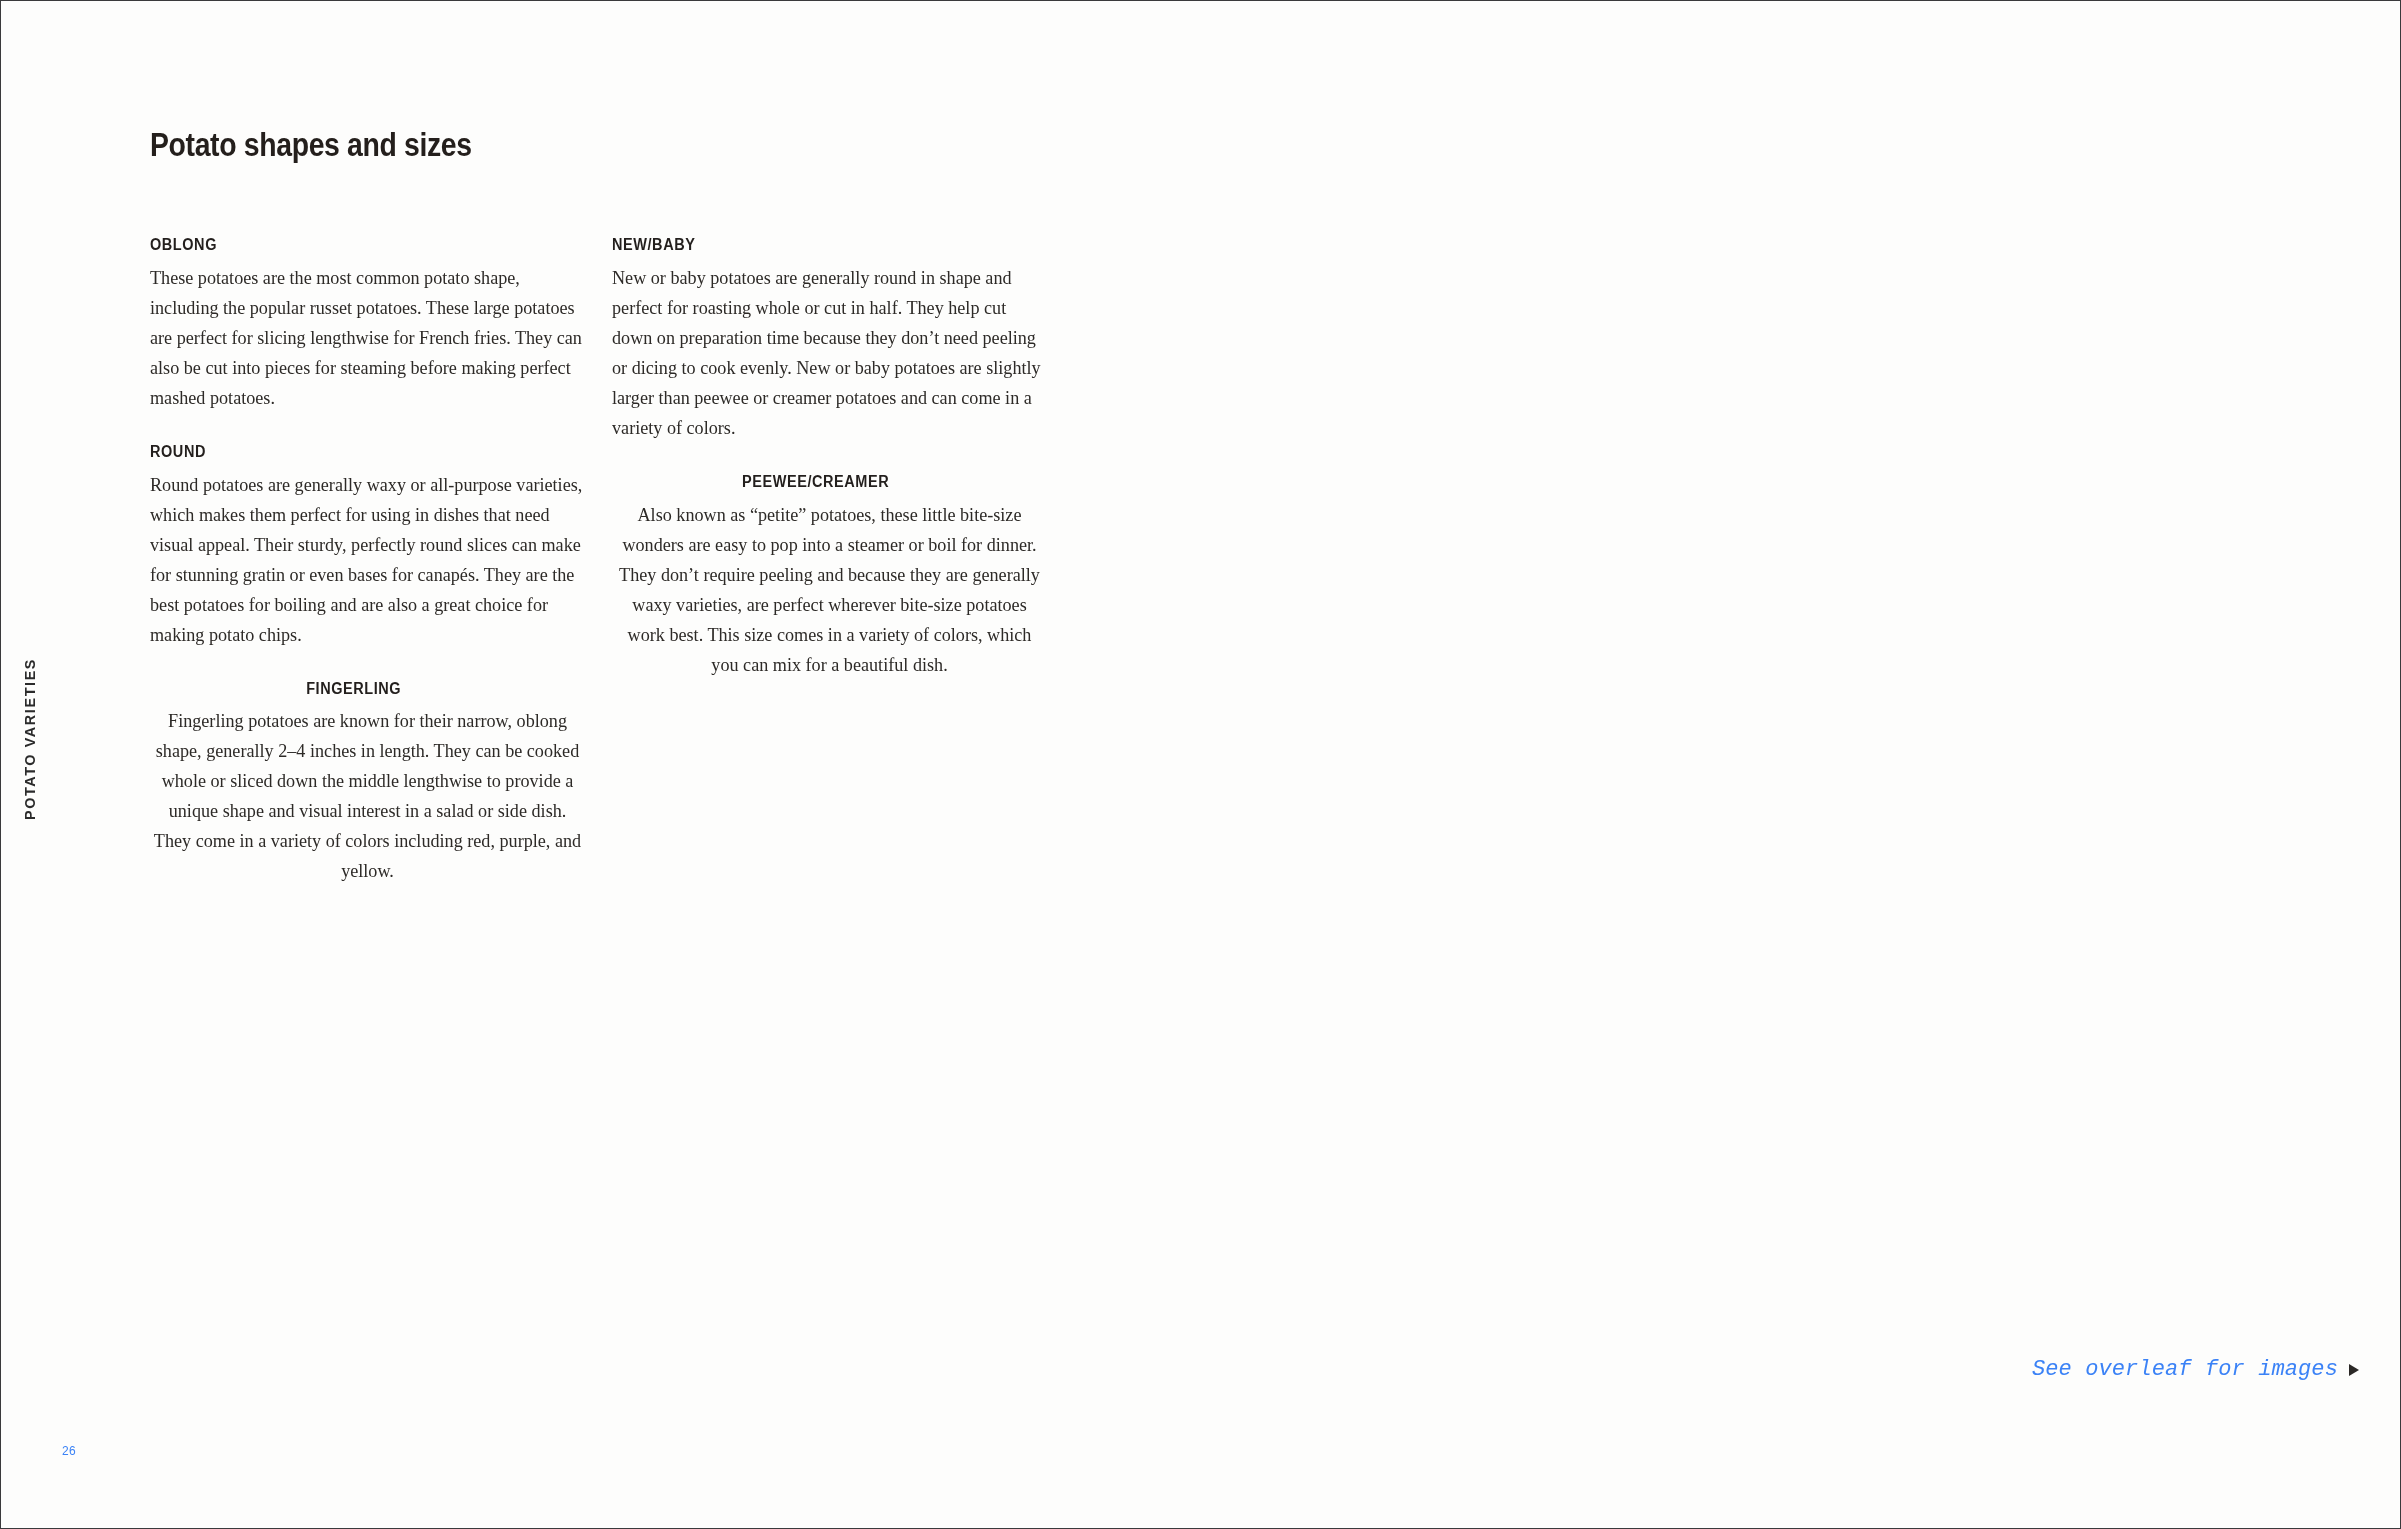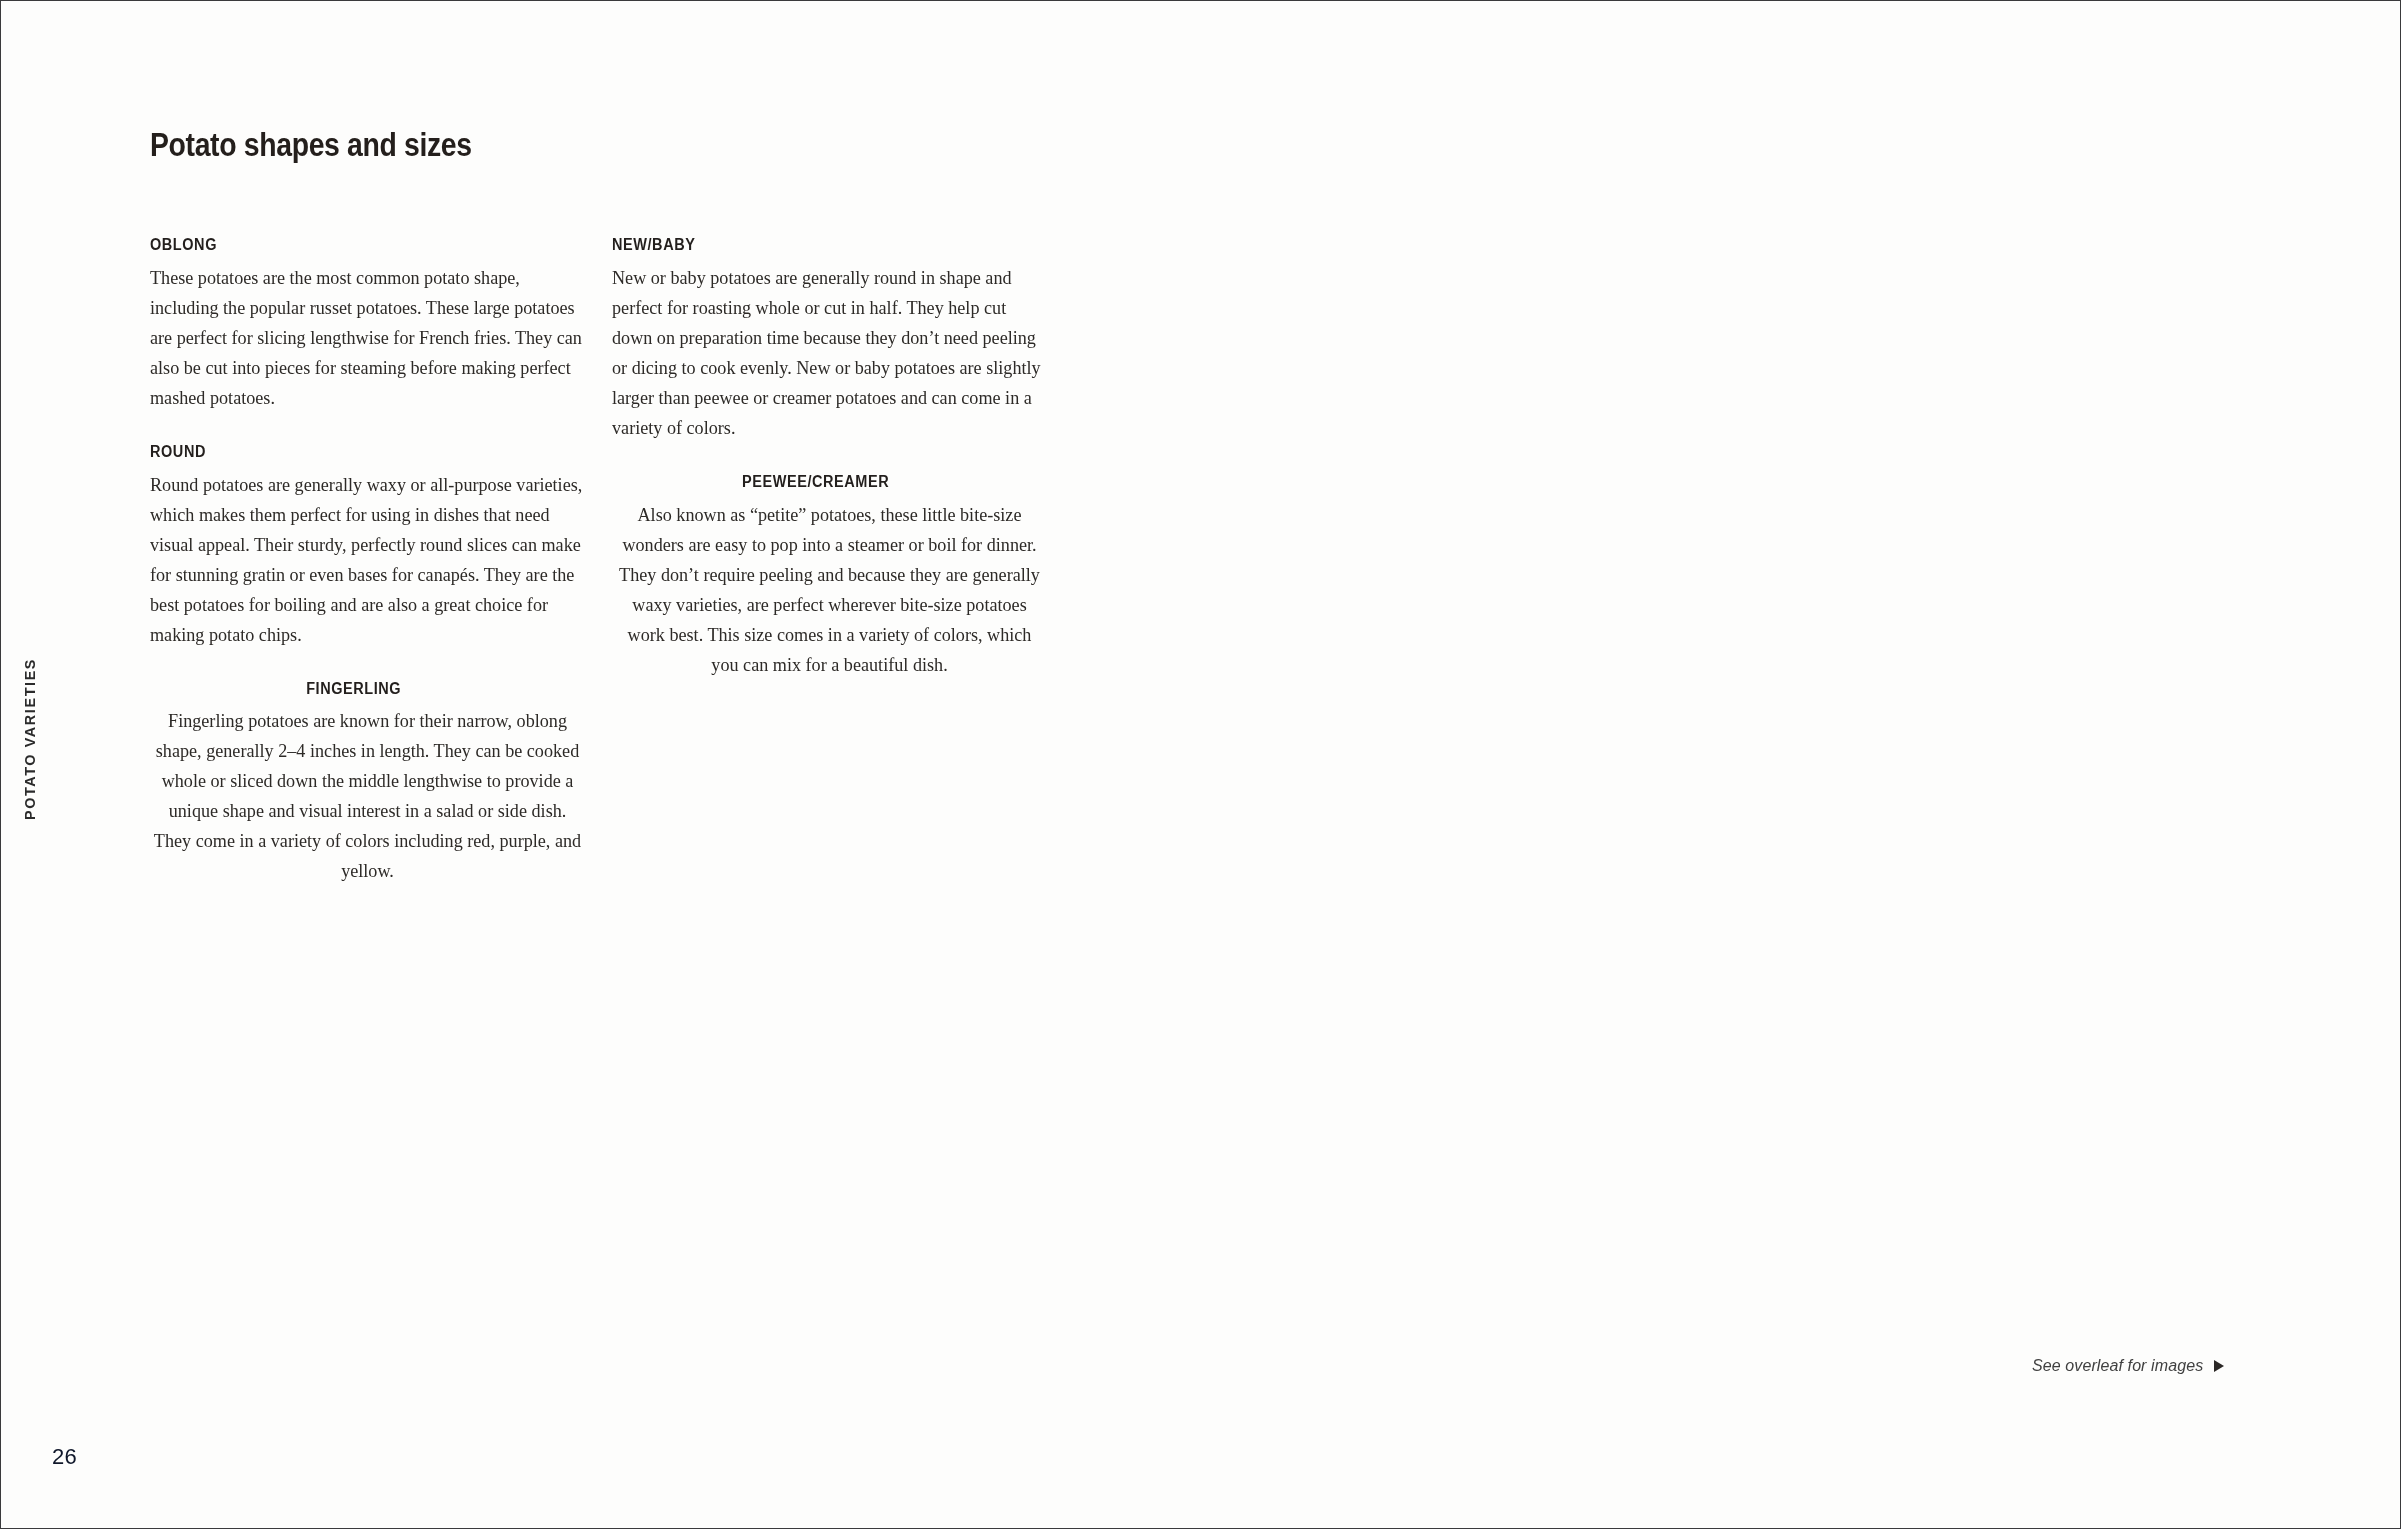--- a/index.html
+++ b/index.html
@@ -30,24 +30,25 @@
     white-space: nowrap;
     transform-origin: 50% 50%;
     transform: rotate(-90deg);
   }
   #running-head-left  { left: -65px; top: 730px; width: 188px; text-align: center; }
 
   
   .folio {
     position: absolute;
     font-family: "Liberation Sans", sans-serif;
-    font-size: 22px;
+    font-size: 12px;
     font-weight: 300;
-    color: #0f172a;
+    color: #3b82f6;
     letter-spacing: 0.3px;
+    margin-left: 10px;
   }
   #folio-left  { left: 51px;  top: 1443px; }
 
   
   .page { position: absolute; top: 0; height: 1529px; padding-left: 16px; }
   #page-left  { left: 0px;    width: 1201px; }
   #page-right { left: 1201px; width: 1201px; }
 
   .page-heading {
     position: absolute;
@@ -101,24 +102,24 @@
   #overleaf-note {
     position: absolute;
     left: 2031px;
     top: 1356px;
     display: flex;
     align-items: center;
     gap: 10.6px;
     white-space: nowrap;
   }
   #overleaf-note-label {
-    font-family: Liberation Sans, sans-serif;
+    font-family: Liberation Mono, monospace;
     font-style: italic;
-    font-size: 16px;
-    color: #404040;
+    font-size: 22px;
+    color: #3b82f6;
     letter-spacing: 0.1px;
   }
   #overleaf-arrow-icon {
     width: 0;
     height: 0;
     border-left: 10.6px solid #2b2826;
     border-top: 6.9px solid transparent;
     border-bottom: 6.9px solid transparent;
     display: block;
   }

